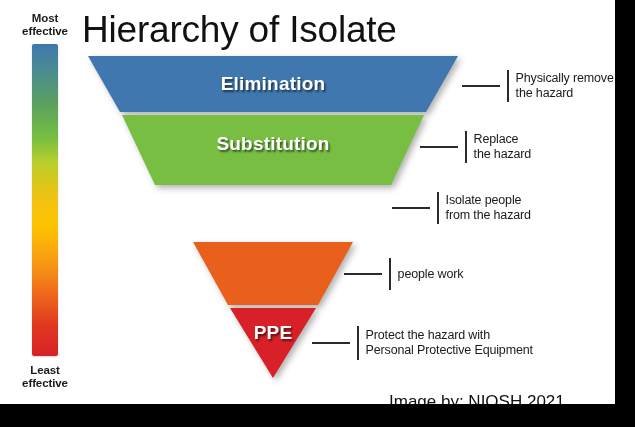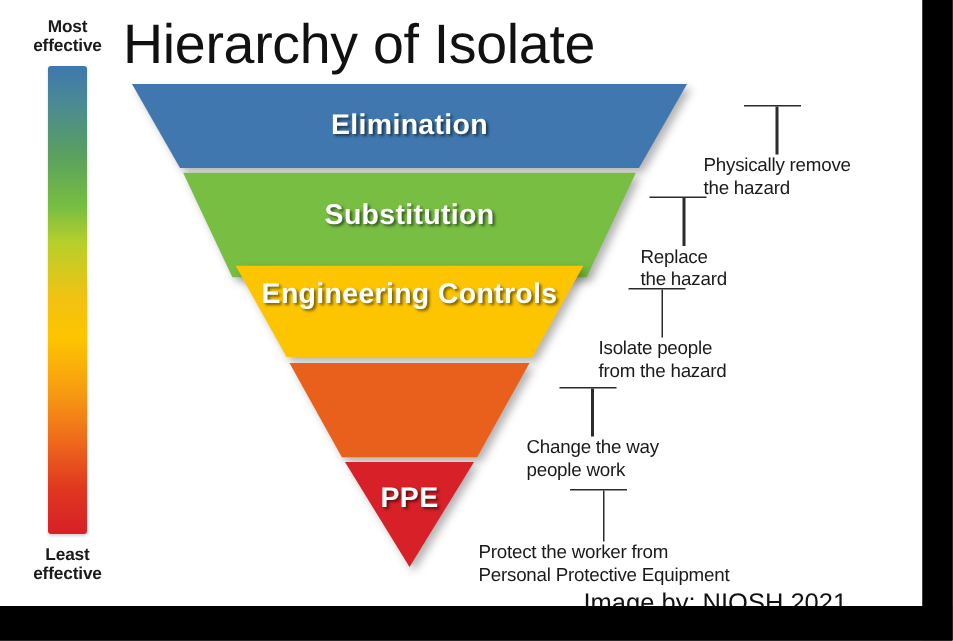--- a/index.html
+++ b/index.html
@@ -133,21 +133,20 @@
   #layer-1 .layer-text { top: 18px; }
   #layer-2 .layer-text { top: 9px; }
   #layer-3 .layer-text { top: 10px; }
   #layer-4 .layer-text { top: 14px; }
 
   
   .annotation {
     position: absolute;
     display: flex;
     align-items: center;
-    flex-direction: column;
   }
   .leader-line {
     width: 38px;
     height: 1.4px;
     background: #2b2b2b;
     flex: 0 0 auto;
   }
   .annotation-bar {
     width: 1.6px;
     background: #2b2b2b;
@@ -236,29 +235,20 @@
 
       <div class="layer" id="layer-1">
         <svg class="layer-shape" viewBox="0 0 370 59" preserveAspectRatio="none">
           <polygon points="34,0 336,0 303,59 67,59" fill="#77be42"></polygon>
         </svg>
         <div class="layer-text">
           <span>Substitution</span>
         </div>
       </div>
 
-      <div class="layer" id="layer-2">
-        <svg class="layer-shape" viewBox="0 0 370 61" preserveAspectRatio="none">
-          <polygon points="69,0 301,0 267,61 103,61" fill="#fdc500"></polygon>
-        </svg>
-        <div class="layer-text">
-          <span class="ln">Engineering</span>
-          <span class="ln">Controls</span>
-        </div>
-      </div>
 
       <div class="layer" id="layer-3">
         <svg class="layer-shape" viewBox="0 0 370 63" preserveAspectRatio="none">
           <polygon points="105,0 265,0 230,63 140,63" fill="#e8601c"></polygon>
         </svg>
       </div>
 
       <div class="layer" id="layer-4">
         <svg class="layer-shape" viewBox="0 0 370 70" preserveAspectRatio="none">
           <polygon points="142,0 228,0 185,70" fill="#d72027"></polygon>
@@ -294,30 +284,29 @@
       <div class="annotation-text">
         <span class="ln">Isolate people</span>
         <span class="ln">from the hazard</span>
       </div>
     </div>
 
     <div class="annotation" id="ann-3">
       <div class="leader-line"></div>
       <div class="annotation-bar"></div>
       <div class="annotation-text">
-        <span class="ln">Change the way</span>
         <span class="ln">people work</span>
       </div>
     </div>
 
     <div class="annotation" id="ann-4">
       <div class="leader-line"></div>
       <div class="annotation-bar"></div>
       <div class="annotation-text">
-        <span class="ln">Protect the worker from</span>
+        <span class="ln">Protect the hazard with</span>
         <span class="ln">Personal Protective Equipment</span>
       </div>
     </div>
 
     <div id="credit">Image by: NIOSH 2021</div>
 
   </div>
 
   <div id="bar-right"></div>
   <div id="bar-bottom"></div>

